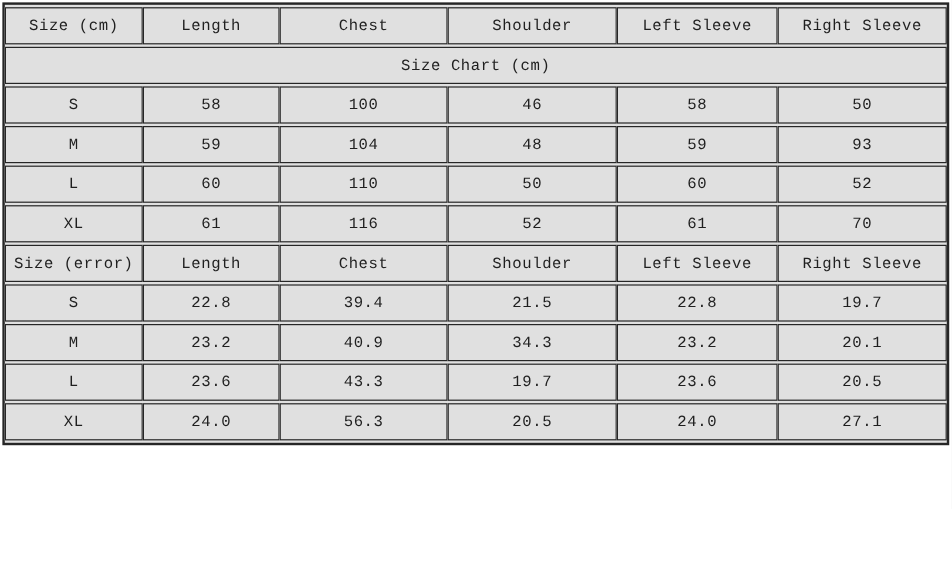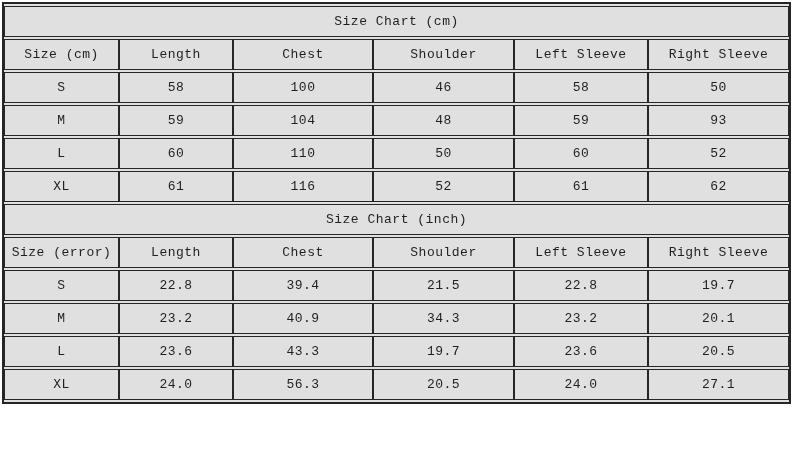--- a/index.html
+++ b/index.html
@@ -63,29 +63,29 @@
     <colgroup>
       <col style="width:115px">
         <col style="width:114px">
         <col style="width:140px">
       <col style="width:141px">
         <col style="width:134px">
         <col style="width:141px">
     </colgroup>
     <tbody>
       <tr>
-        <td colspan="6" class="title-cell">Size Chart (cm)</td>
-      </tr>
-      <tr>
         <td>Size (cm)</td>
         <td>Length</td>
         <td>Chest</td>
         <td>Shoulder</td>
         <td>Left Sleeve</td>
         <td>Right Sleeve</td>
+      </tr>
+      <tr>
+        <td colspan="6" class="title-cell">Size Chart (cm)</td>
       </tr>
       <tr>
         <td>S</td>
         <td>58</td>
         <td>100</td>
         <td>46</td>
         <td>58</td>
         <td>50</td>
       </tr>
       <tr>
@@ -103,24 +103,21 @@
         <td>50</td>
         <td>60</td>
         <td>52</td>
       </tr>
       <tr>
         <td>XL</td>
         <td>61</td>
         <td>116</td>
         <td>52</td>
         <td>61</td>
-        <td>62</td>
-      </tr>
-      <tr>
-        <td colspan="6" class="title-cell">Size Chart (inch)</td>
+        <td>70</td>
       </tr>
       <tr>
         <td>Size (error)</td>
         <td>Length</td>
         <td>Chest</td>
         <td>Shoulder</td>
         <td>Left Sleeve</td>
         <td>Right Sleeve</td>
       </tr>
       <tr>

